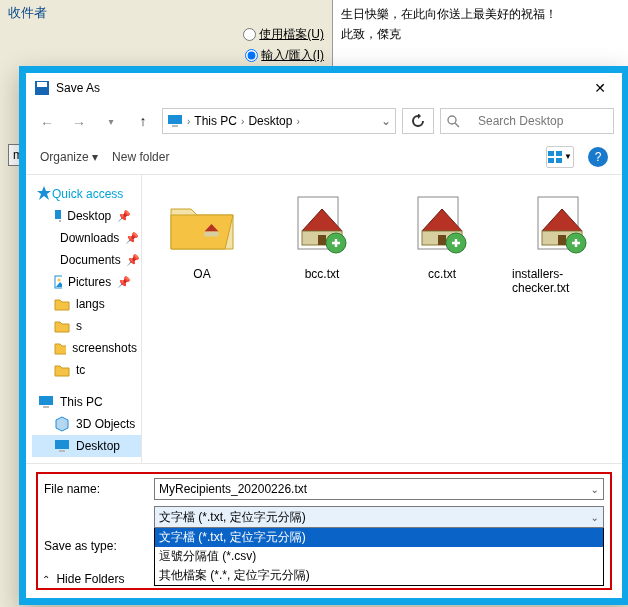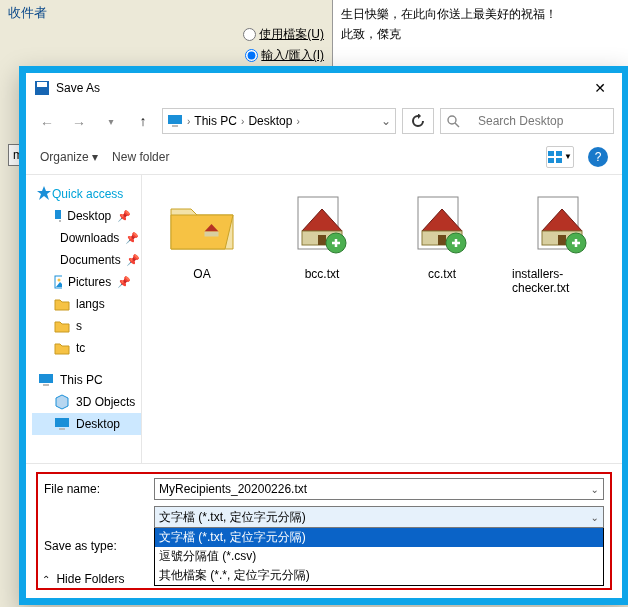--- a/index.html
+++ b/index.html
@@ -229,20 +229,26 @@
           <div class="nav-item">
             <svg width="16" height="16">
               <path d="M1 4h5l2 2h7v8H1z" class="yellow" stroke="#c99a20"></path>
             </svg>
             <span>s</span>
           </div>
           <div class="nav-item">
             <svg width="16" height="16">
               <path d="M1 4h5l2 2h7v8H1z" class="yellow" stroke="#c99a20"></path>
             </svg>
+            <span>screenshots</span>
+          </div>
+          <div class="nav-item">
+            <svg width="16" height="16">
+              <path d="M1 4h5l2 2h7v8H1z" class="yellow" stroke="#c99a20"></path>
+            </svg>
             <span>tc</span>
           </div>
         </div>
       <div style="height:10px"></div>
       <div class="nav-item thispc">
         <svg width="16" height="16">
             <rect x="1" y="2" width="14" height="9" class="blue"></rect>
             <rect x="5" y="12" width="6" height="2" class="grey"></rect>
           </svg>
         <span>This PC</span>

